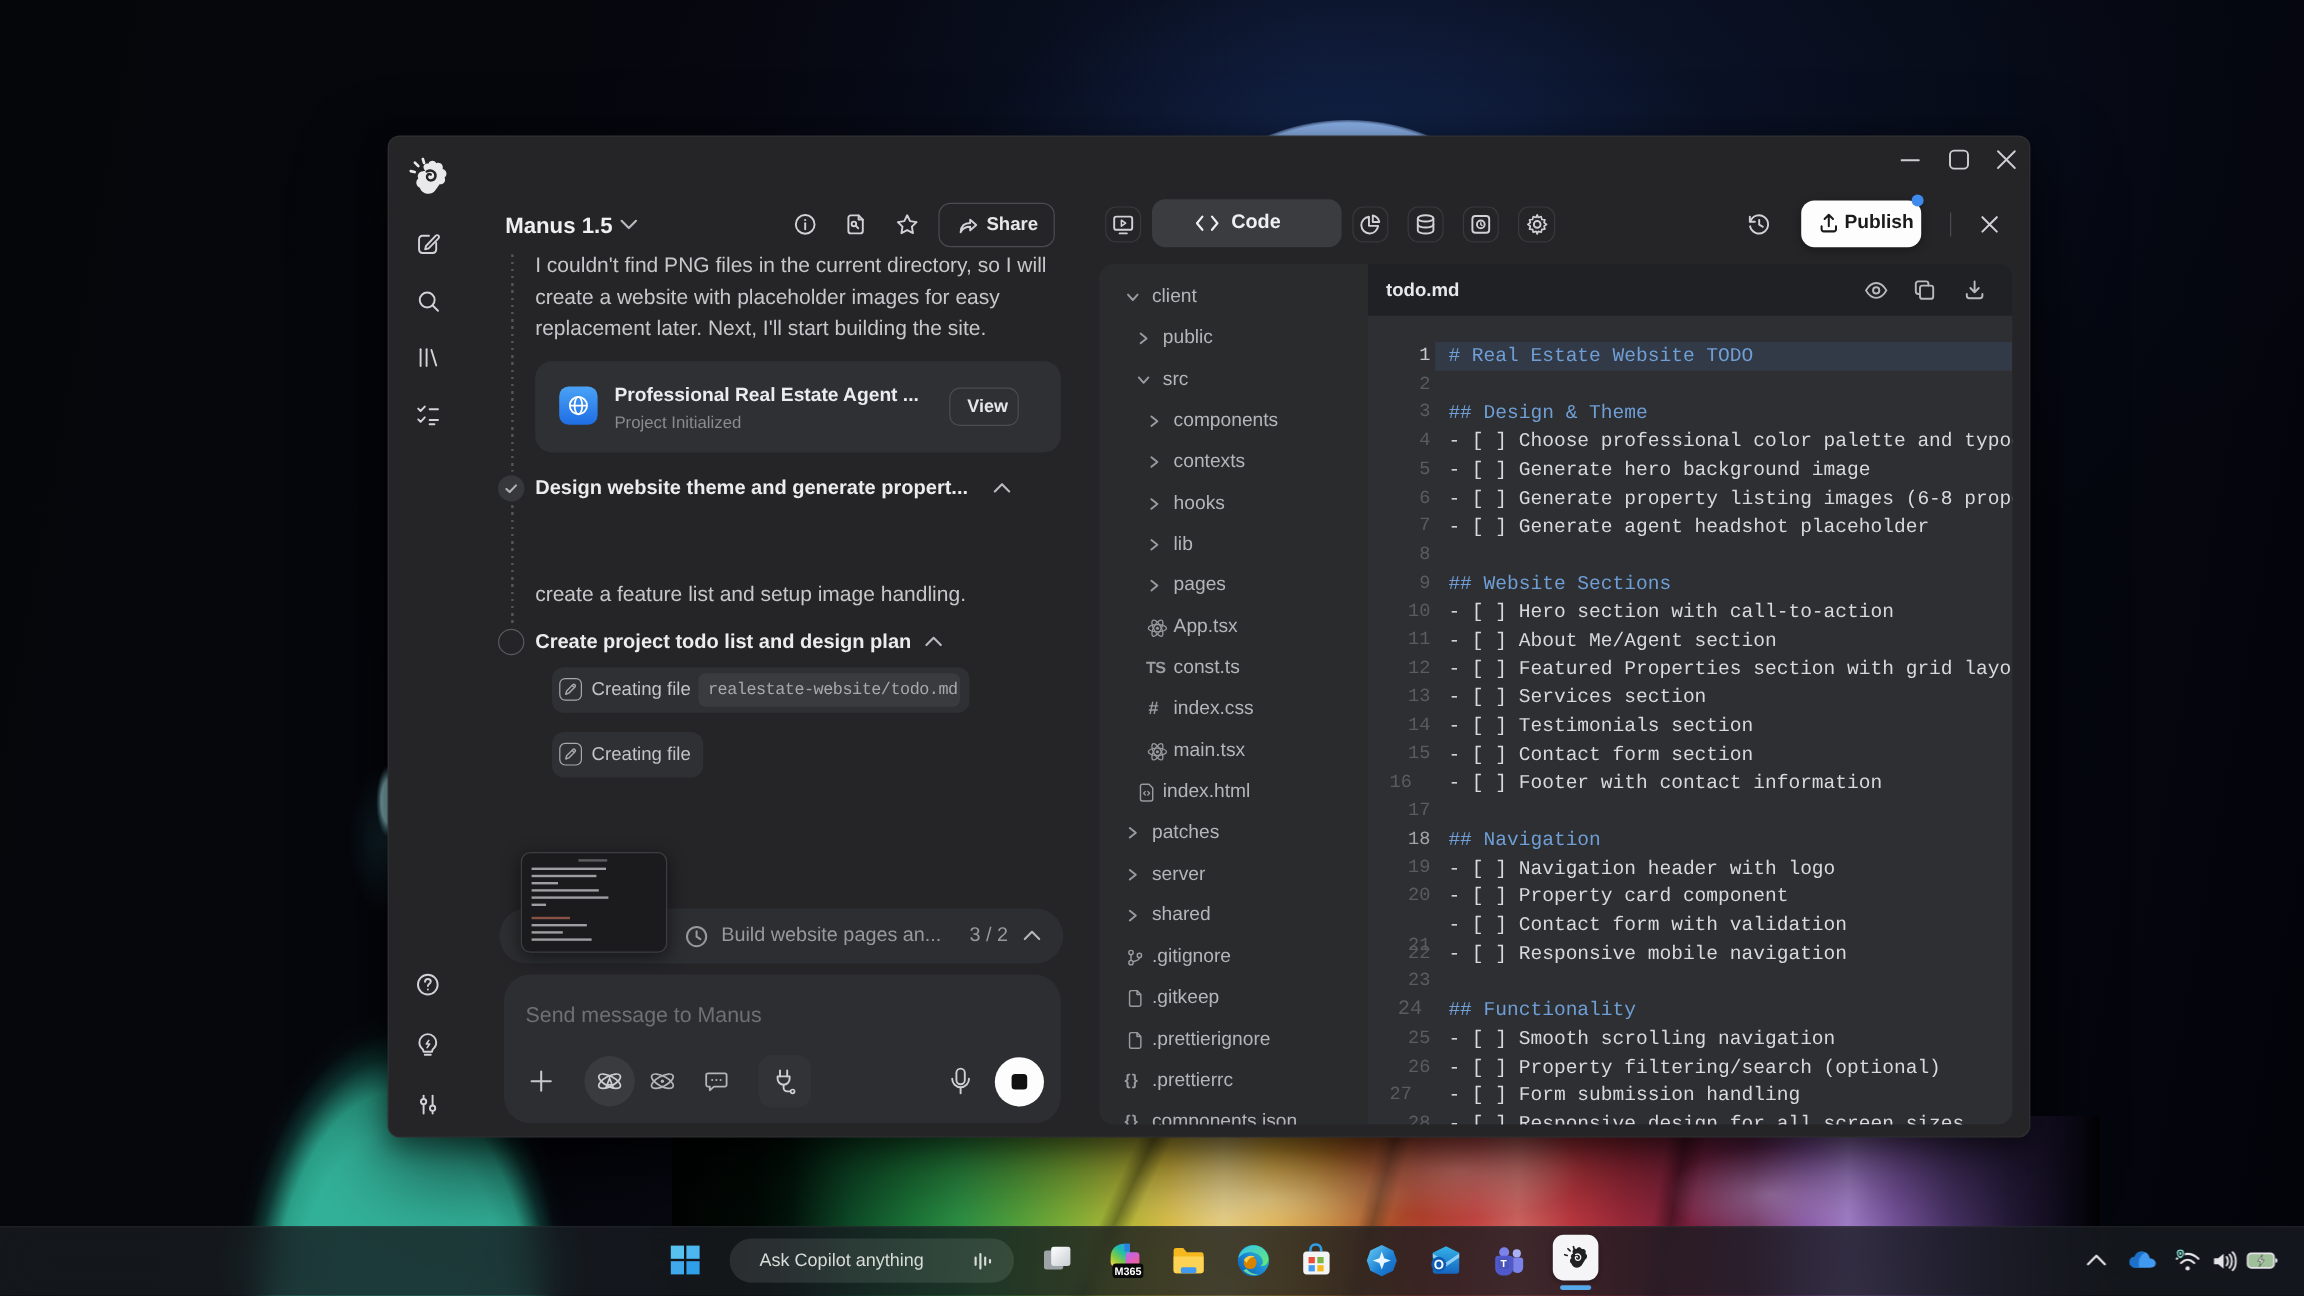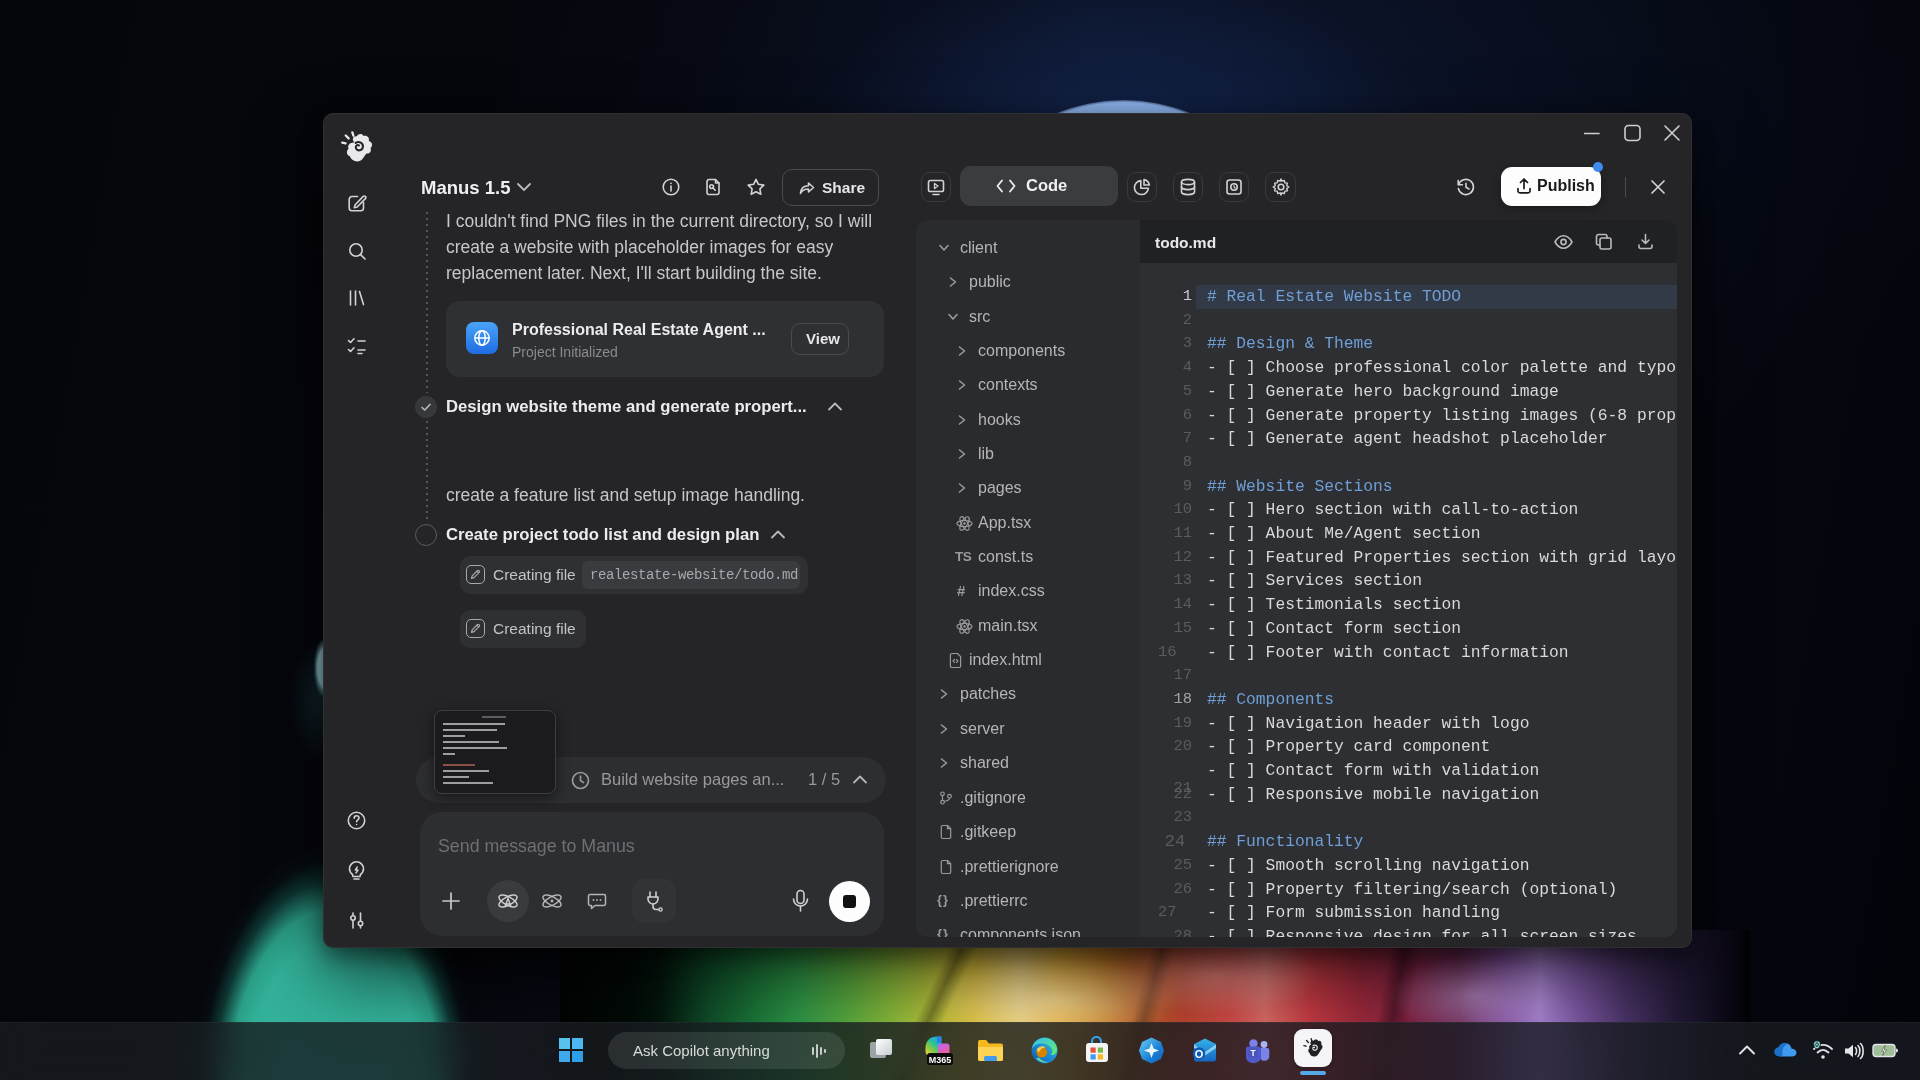--- a/index.html
+++ b/index.html
@@ -146,21 +146,21 @@
 <svg class="abs" style="left:470px;top:623px" width="11" height="11" viewBox="0 0 11 11" fill="none">
       <path d="M1.5 9.5 L2.2 6.8 L7.5 1.5 A1.3 1.3 0 0 1 9.3 3.3 L4 8.6 L1.5 9.5 Z M6.8 2.2 L8.6 4" stroke="#a8a8ac" stroke-width="1.2" stroke-linecap="round" stroke-linejoin="round"></path>
     </svg>
 <div class="abs" style="left:493px;top:620px;font-size:15.5px;color:#c3c3c7">Creating file</div>
 <div class="abs" style="left:416px;top:757px;width:470px;height:46px;background:#2d2e31;border-radius:23px"></div>
 <svg class="abs" style="left:570px;top:770px" width="21" height="21" viewBox="0 0 21 21" fill="none">
       <circle cx="10.5" cy="10.5" r="8" stroke="#98989d" stroke-width="1.7"></circle>
       <path d="M10.5 6 V10.5 L13.6 12.6" stroke="#98989d" stroke-width="1.7" stroke-linecap="round"></path>
     </svg>
 <div class="abs" style="left:601px;top:770px;font-size:16.5px;color:#98989d">Build website pages an...</div>
-<div class="abs" style="left:808px;top:770px;font-size:16.5px;color:#98989d">1 / 5</div>
+<div class="abs" style="left:808px;top:770px;font-size:16.5px;color:#98989d">3 / 2</div>
 <svg class="abs" style="left:852px;top:774px" width="16" height="12" viewBox="0 0 16 12" fill="none">
       <path d="M2 8.5 L8 2.5 L14 8.5" stroke="#b4b4b8" stroke-width="1.8" stroke-linecap="round" stroke-linejoin="round"></path>
     </svg>
 <div class="abs" style="left:434px;top:710px;width:122px;height:84px;background:#1b1b1e;border:1px solid #3e3e42;border-radius:8px;box-shadow:0 4px 14px rgba(0,0,0,.5)"></div>
 <div class="abs" style="left:482px;top:716px;width:24px;height:2px;background:#8a8a8e;opacity:.6"></div>
 <div class="abs" style="left:443px;top:723px;width:62px;height:2px;background:#bfbfc3;opacity:.8"></div>
 <div class="abs" style="left:443px;top:729px;width:54px;height:2px;background:#bfbfc3;opacity:.8"></div>
 <div class="abs" style="left:443px;top:735px;width:22px;height:2px;background:#bfbfc3;opacity:.8"></div>
 <div class="abs" style="left:443px;top:741px;width:56px;height:2px;background:#bfbfc3;opacity:.8"></div>
 <div class="abs" style="left:443px;top:747px;width:64px;height:2px;background:#bfbfc3;opacity:.8"></div>
@@ -292,21 +292,21 @@
 <div class="abs" style="left:291px;top:185.5px;font-family:'Liberation Mono',monospace;font-size:16.3px;white-space:pre;color:#d9d9db">- [ ] Generate property listing images (6-8 properties)</div>
 <div class="abs" style="left:291px;top:209.2px;font-family:'Liberation Mono',monospace;font-size:16.3px;white-space:pre;color:#d9d9db">- [ ] Generate agent headshot placeholder</div>
 <div class="abs" style="left:291px;top:256.6px;font-family:'Liberation Mono',monospace;font-size:16.3px;white-space:pre;color:#6f9fd6">## Website Sections</div>
 <div class="abs" style="left:291px;top:280.29999999999995px;font-family:'Liberation Mono',monospace;font-size:16.3px;white-space:pre;color:#d9d9db">- [ ] Hero section with call-to-action</div>
 <div class="abs" style="left:291px;top:304.0px;font-family:'Liberation Mono',monospace;font-size:16.3px;white-space:pre;color:#d9d9db">- [ ] About Me/Agent section</div>
 <div class="abs" style="left:291px;top:327.70000000000005px;font-family:'Liberation Mono',monospace;font-size:16.3px;white-space:pre;color:#d9d9db">- [ ] Featured Properties section with grid layout</div>
 <div class="abs" style="left:291px;top:351.4px;font-family:'Liberation Mono',monospace;font-size:16.3px;white-space:pre;color:#d9d9db">- [ ] Services section</div>
 <div class="abs" style="left:291px;top:375.0999999999999px;font-family:'Liberation Mono',monospace;font-size:16.3px;white-space:pre;color:#d9d9db">- [ ] Testimonials section</div>
 <div class="abs" style="left:291px;top:398.79999999999995px;font-family:'Liberation Mono',monospace;font-size:16.3px;white-space:pre;color:#d9d9db">- [ ] Contact form section</div>
 <div class="abs" style="left:291px;top:422.5px;font-family:'Liberation Mono',monospace;font-size:16.3px;white-space:pre;color:#d9d9db">- [ ] Footer with contact information</div>
-<div class="abs" style="left:291px;top:469.9px;font-family:'Liberation Mono',monospace;font-size:16.3px;white-space:pre;color:#6f9fd6">## Components</div>
+<div class="abs" style="left:291px;top:469.9px;font-family:'Liberation Mono',monospace;font-size:16.3px;white-space:pre;color:#6f9fd6">## Navigation</div>
 <div class="abs" style="left:291px;top:493.5999999999999px;font-family:'Liberation Mono',monospace;font-size:16.3px;white-space:pre;color:#d9d9db">- [ ] Navigation header with logo</div>
 <div class="abs" style="left:291px;top:517.3px;font-family:'Liberation Mono',monospace;font-size:16.3px;white-space:pre;color:#d9d9db">- [ ] Property card component</div>
 <div class="abs" style="left:291px;top:541.0px;font-family:'Liberation Mono',monospace;font-size:16.3px;white-space:pre;color:#d9d9db">- [ ] Contact form with validation</div>
 <div class="abs" style="left:291px;top:564.7px;font-family:'Liberation Mono',monospace;font-size:16.3px;white-space:pre;color:#d9d9db">- [ ] Responsive mobile navigation</div>
 <div class="abs" style="left:291px;top:612.1px;font-family:'Liberation Mono',monospace;font-size:16.3px;white-space:pre;color:#6f9fd6">## Functionality</div>
 <div class="abs" style="left:291px;top:635.8px;font-family:'Liberation Mono',monospace;font-size:16.3px;white-space:pre;color:#d9d9db">- [ ] Smooth scrolling navigation</div>
 <div class="abs" style="left:291px;top:659.5px;font-family:'Liberation Mono',monospace;font-size:16.3px;white-space:pre;color:#d9d9db">- [ ] Property filtering/search (optional)</div>
 <div class="abs" style="left:291px;top:683.1999999999999px;font-family:'Liberation Mono',monospace;font-size:16.3px;white-space:pre;color:#d9d9db">- [ ] Form submission handling</div>
 <div class="abs" style="left:291px;top:706.9px;font-family:'Liberation Mono',monospace;font-size:16.3px;white-space:pre;color:#d9d9db">- [ ] Responsive design for all screen sizes</div>
 <div class="abs" style="left:224px;top:0px;width:537px;height:43px;background:#202124"></div>

